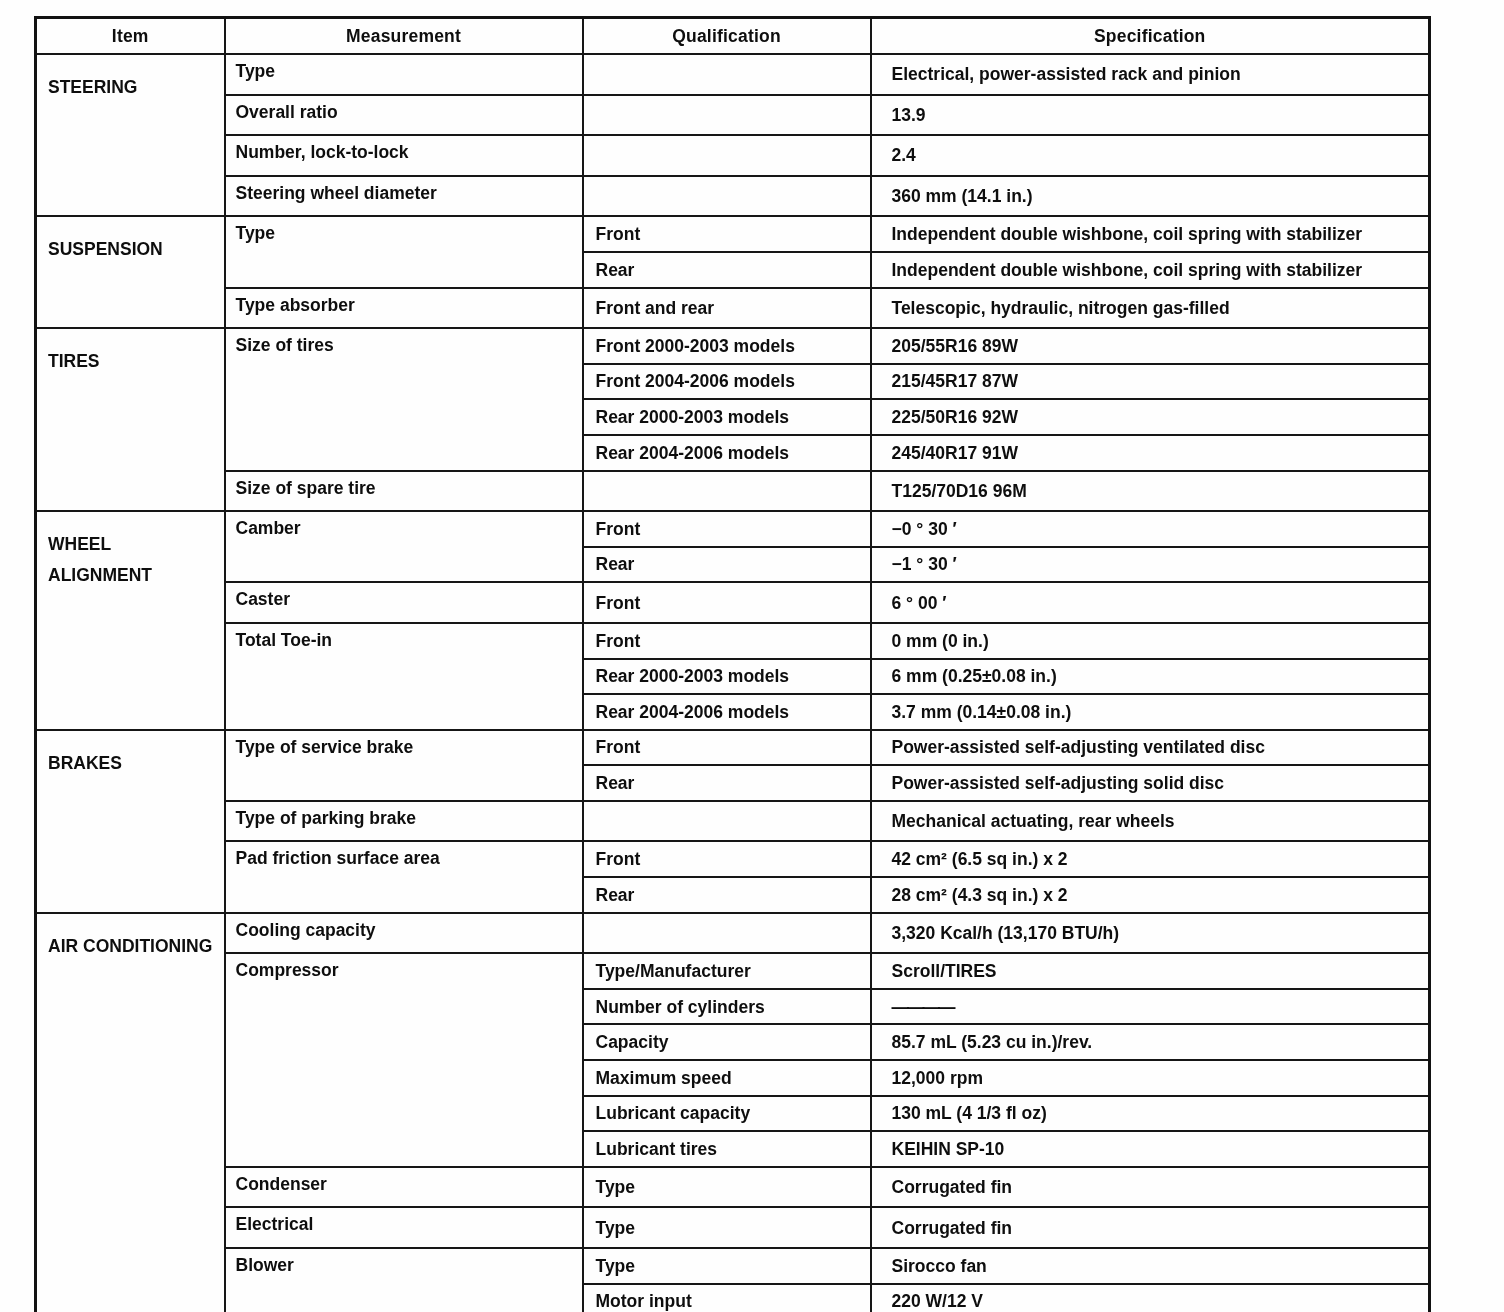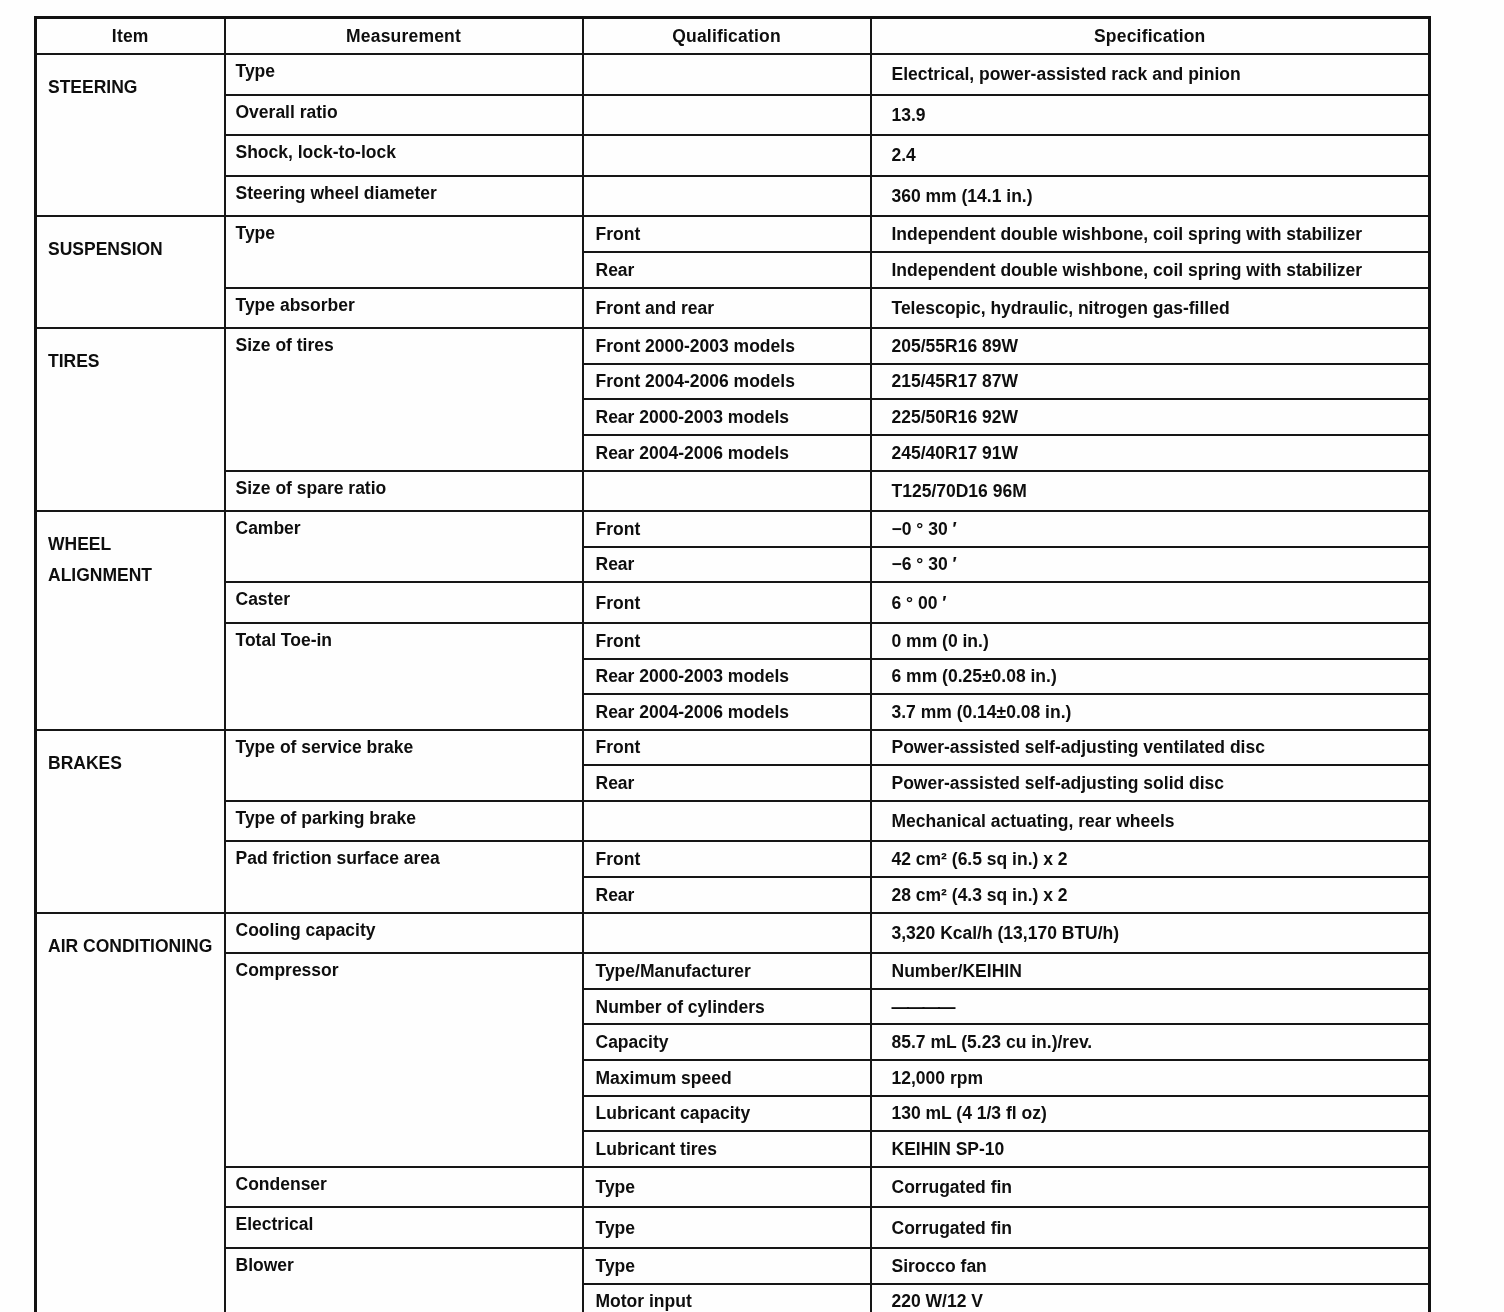--- a/index.html
+++ b/index.html
@@ -92,21 +92,21 @@
           <td class="col-measure" rowspan="1">Type</td>
           <td class="col-qual"></td>
           <td class="col-spec">Electrical, power-assisted rack and pinion</td>
         </tr>
         <tr>
           <td class="col-measure" rowspan="1">Overall ratio</td>
           <td class="col-qual"></td>
           <td class="col-spec">13.9</td>
         </tr>
         <tr>
-          <td class="col-measure" rowspan="1">Shock, lock-to-lock</td>
+          <td class="col-measure" rowspan="1">Number, lock-to-lock</td>
           <td class="col-qual"></td>
           <td class="col-spec">2.4</td>
         </tr>
         <tr>
           <td class="col-measure" rowspan="1">Steering wheel diameter</td>
           <td class="col-qual"></td>
           <td class="col-spec">360 mm (14.1 in.)</td>
         </tr>
         <tr>
           <td class="col-item" rowspan="3">SUSPENSION</td>
@@ -135,33 +135,33 @@
         </tr>
         <tr>
           <td class="col-qual">Rear 2000-2003 models</td>
           <td class="col-spec">225/50R16 92W</td>
         </tr>
         <tr>
           <td class="col-qual">Rear 2004-2006 models</td>
           <td class="col-spec">245/40R17 91W</td>
         </tr>
         <tr>
-          <td class="col-measure" rowspan="1">Size of spare ratio</td>
+          <td class="col-measure" rowspan="1">Size of spare tire</td>
           <td class="col-qual"></td>
           <td class="col-spec">T125/70D16 96M</td>
         </tr>
         <tr>
           <td class="col-item" rowspan="6">WHEEL ALIGNMENT</td>
           <td class="col-measure" rowspan="2">Camber</td>
           <td class="col-qual">Front</td>
           <td class="col-spec">−0 ° 30 ′</td>
         </tr>
         <tr>
           <td class="col-qual">Rear</td>
-          <td class="col-spec">−6 ° 30 ′</td>
+          <td class="col-spec">−1 ° 30 ′</td>
         </tr>
         <tr>
           <td class="col-measure" rowspan="1">Caster</td>
           <td class="col-qual">Front</td>
           <td class="col-spec">6 ° 00 ′</td>
         </tr>
         <tr>
           <td class="col-measure" rowspan="3">Total Toe-in</td>
           <td class="col-qual">Front</td>
           <td class="col-spec">0 mm (0 in.)</td>
@@ -200,21 +200,21 @@
         </tr>
         <tr>
           <td class="col-item" rowspan="16">AIR CONDITIONING</td>
           <td class="col-measure" rowspan="1">Cooling capacity</td>
           <td class="col-qual"></td>
           <td class="col-spec">3,320 Kcal/h (13,170 BTU/h)</td>
         </tr>
         <tr>
           <td class="col-measure" rowspan="6">Compressor</td>
           <td class="col-qual">Type/Manufacturer</td>
-          <td class="col-spec">Number/KEIHIN</td>
+          <td class="col-spec">Scroll/TIRES</td>
         </tr>
         <tr>
           <td class="col-qual">Number of cylinders</td>
           <td class="col-spec"><span class="dash-line">————</span></td>
         </tr>
         <tr>
           <td class="col-qual">Capacity</td>
           <td class="col-spec">85.7 mL (5.23 cu in.)/rev.</td>
         </tr>
         <tr>

